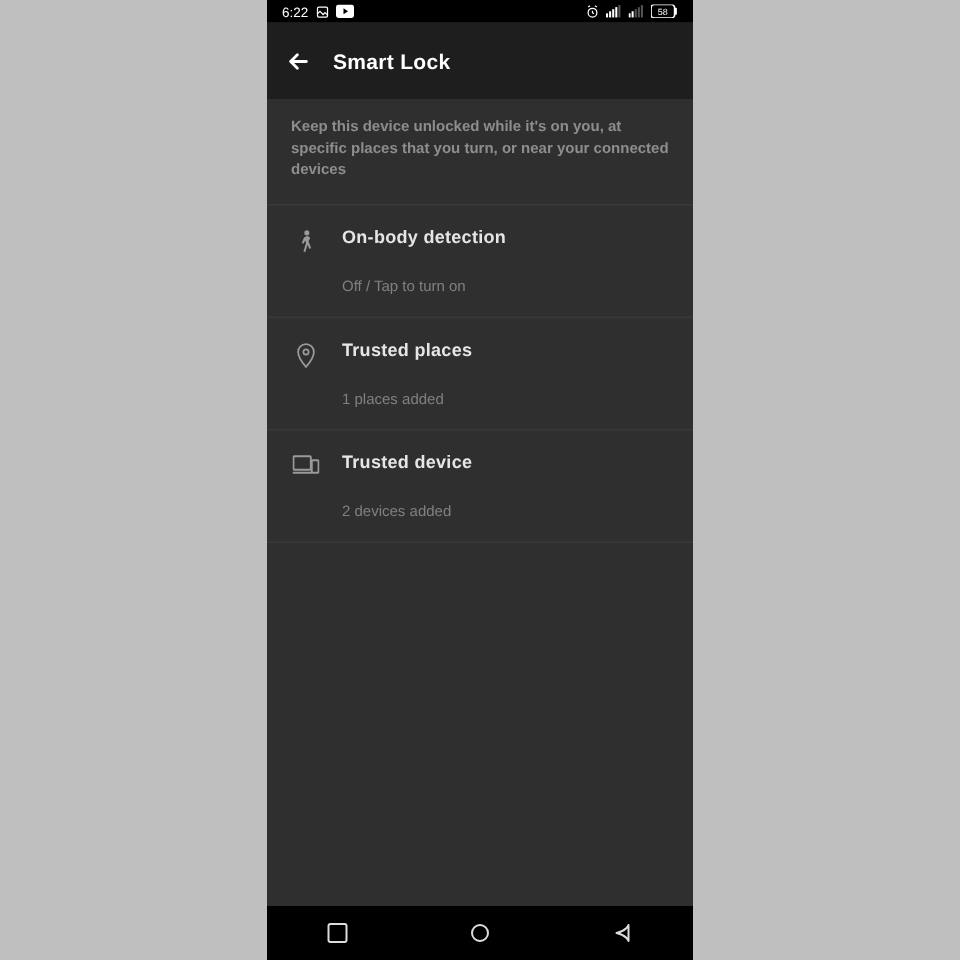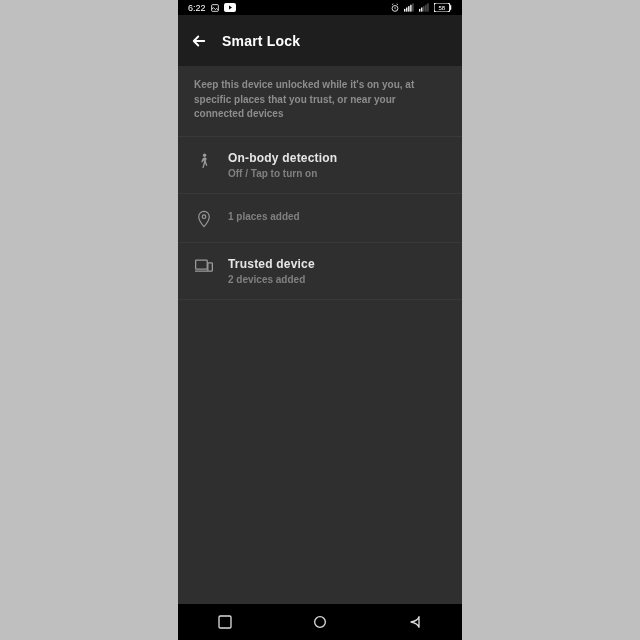--- a/index.html
+++ b/index.html
@@ -8,21 +8,21 @@
   .status-left{display:flex;align-items:center;gap:4px}
   .status-right{display:flex;align-items:center;gap:4px}
   .app-header{height:51px;background:#1e1e1e;display:flex;align-items:center;padding:0 12px;gap:14px}
   .back-arrow{color:#fff;width:18px;height:18px;display:flex;align-items:center;justify-content:center}
   .header-title{color:#fff;font-weight:bold;font-size:14px;letter-spacing:0.2px}
   .description{padding:12px 16px 14px 16px;color:#8d8d8d;font-size:10px;line-height:1.45;font-weight:bold;border-bottom:1px solid #393939}
   .setting-item{display:flex;align-items:flex-start;padding:14px 20px 14px 12px;border-bottom:1px solid #393939}
   .setting-icon{width:28px;display:flex;justify-content:center;color:#9a9a9a;margin-top:2px}
   .setting-text{flex:1;margin-left:10px}
   .setting-title{color:#e6e6e6;font-size:12px;font-weight:bold;letter-spacing:0.2px}
-  .setting-sub{color:#808080;font-size:10px;margin-top:3px;font-weight:bold}
+  .setting-sub{color:#808080;font-size:10px;margin-top:21px;font-weight:normal}
   .navbar{position:absolute;bottom:0;left:0;right:0;height:36px;background:#000;display:flex;justify-content:space-around;align-items:center}
   .nav-btn{color:#dcdcdc;width:20px;height:20px;display:flex;align-items:center;justify-content:center}
   svg{display:block}
 </style>
 </head>
 <body>
 
 <div class="phone">
 
   <div class="statusbar">
@@ -78,21 +78,21 @@
 
   <div class="app-header">
     <div class="back-arrow">
       <svg width="18" height="18" viewBox="0 0 24 24" fill="none" stroke="#fff" stroke-width="2.5" stroke-linecap="round" stroke-linejoin="round">
           <path d="M19 12H5M11 18l-6-6 6-6"></path>
         </svg>
     </div>
     <div class="header-title">Smart Lock</div>
   </div>
 
-  <div class="description">Keep this device unlocked while it's on you, at specific places that you trust, or near your connected devices</div>
+  <div class="description">Keep this device unlocked while it's on you, at specific places that you turn, or near your connected devices</div>
 
   <div class="setting-item">
     <div class="setting-icon">
       <svg width="14" height="18" viewBox="0 0 24 32" fill="#9a9a9a">
           <circle cx="13" cy="4" r="3"></circle>
           <path d="M13 8c-2 0-3 1-4 3l-2 5 2 1 2-4 1 3-3 10 2 1 3-9 2 5 2-1-3-8 2-4-2-2z"></path>
         </svg>
     </div>
     <div class="setting-text">
       <div class="setting-title">On-body detection</div>
@@ -101,20 +101,21 @@
   </div>
 
   <div class="setting-item">
     <div class="setting-icon">
       <svg width="14" height="18" viewBox="0 0 24 30" fill="none" stroke="#9a9a9a" stroke-width="2">
           <path d="M12 2C7 2 3 6 3 11c0 7 9 17 9 17s9-10 9-17c0-5-4-9-9-9z"></path>
           <circle cx="12" cy="11" r="3"></circle>
         </svg>
     </div>
     <div class="setting-text">
+      <div class="setting-title">Trusted places</div>
       <div class="setting-sub">1 places added</div>
     </div>
   </div>
 
   <div class="setting-item">
     <div class="setting-icon">
       <svg width="18" height="14" viewBox="0 0 28 20" fill="none" stroke="#9a9a9a" stroke-width="2">
           <rect x="1" y="1" width="18" height="14" rx="1"></rect>
           <path d="M0 18h20"></path>
           <rect x="20" y="5" width="7" height="13" rx="1"></rect>

